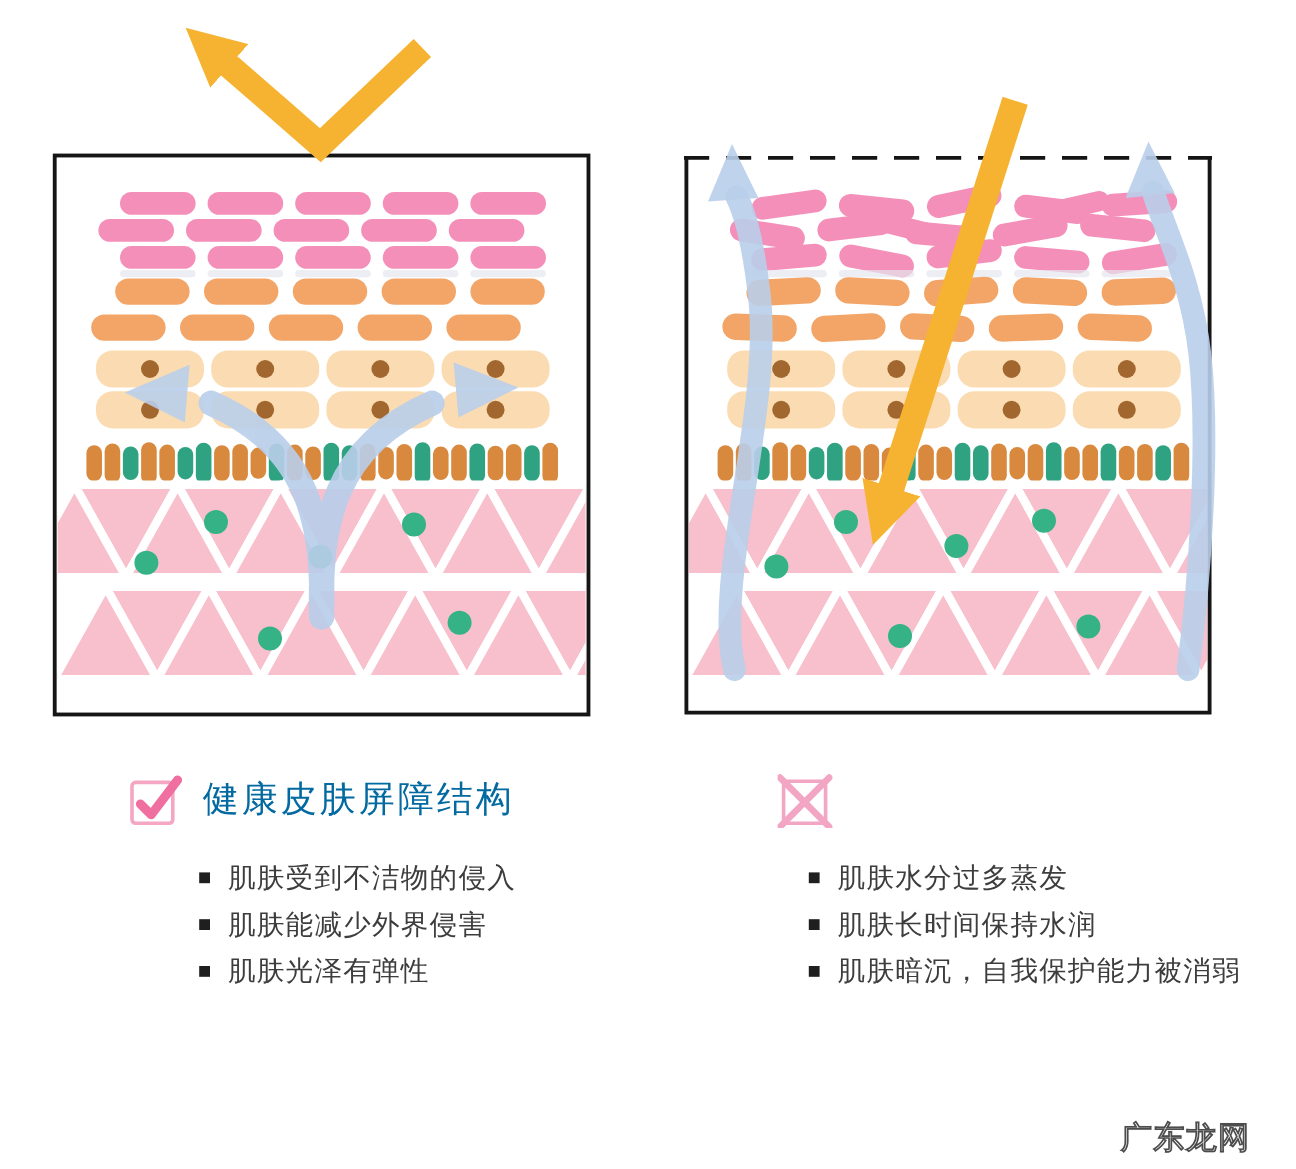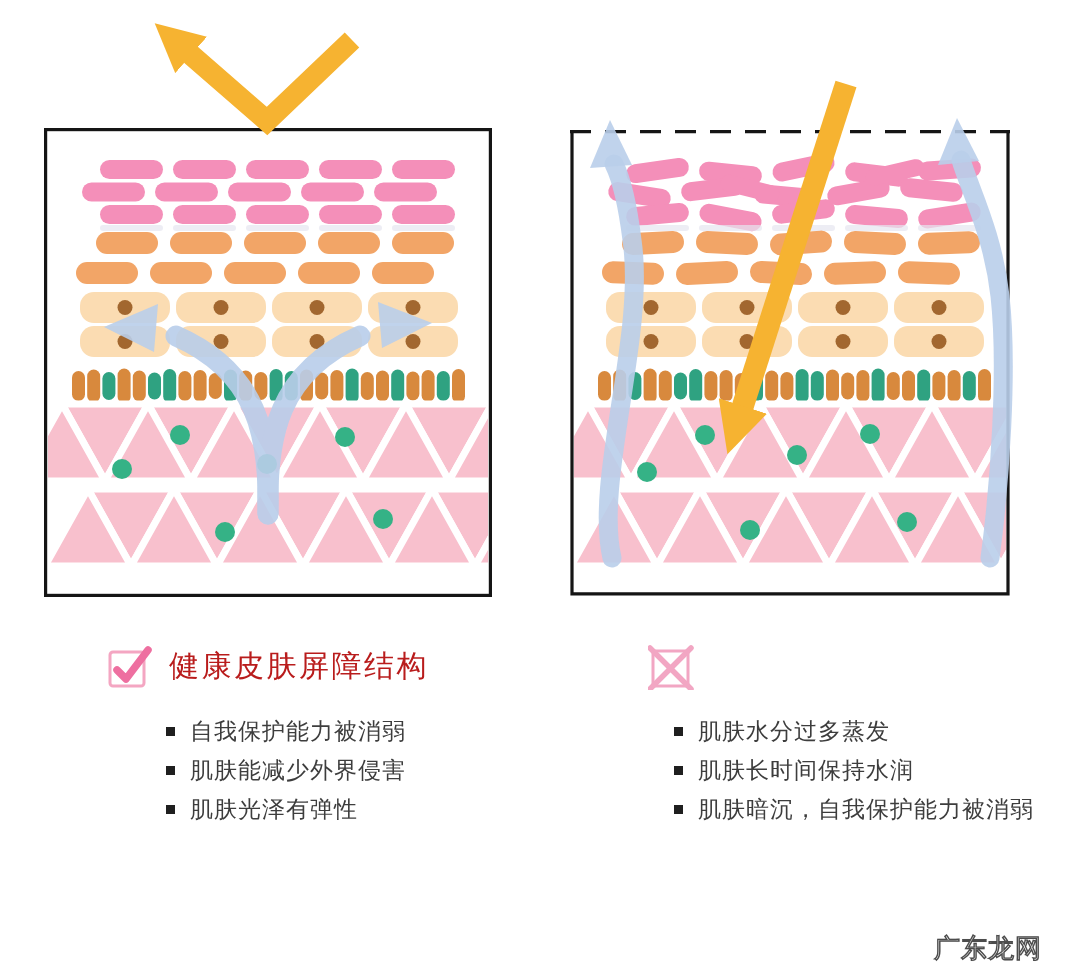--- a/index.html
+++ b/index.html
@@ -7,21 +7,21 @@
     position:relative;width:1080px;height:974px;background:#ffffff;overflow:hidden;
     font-family:"Liberation Sans", "DejaVu Sans", sans-serif;
   }
   .panel-svg{position:absolute;top:0;}
   #svg-left{left:0;}
   #svg-right{left:540px;}
   .cap-title{
     position:absolute;display:flex;align-items:center;gap:17px;
   }
   .cap-title span{
-    font-size:30px;letter-spacing:2.5px;color:#b91c1c;white-space:nowrap;
+    font-size:30px;letter-spacing:2.5px;color:#0369a1;white-space:nowrap;
   }
   .cap-icon{flex:0 0 auto;}
   ul.bullets{
     position:absolute;margin:0;padding:0;list-style:none;
   }
   ul.bullets li{
     position:relative;padding-left:24px;font-size:23px;letter-spacing:1px;
     color:#3d3d3d;line-height:39px;white-space:nowrap;
   }
   ul.bullets li::before{
@@ -297,21 +297,21 @@
     </svg>
 
   <div class="cap-title" style="left:106px;top:642px">
     <svg class="cap-icon" width="46" height="48" viewBox="0 0 46 48">
       <rect x="4" y="10" width="34" height="34" rx="3" fill="none" stroke="#F4A6C2" stroke-width="3"></rect>
       <path d="M 11 28 L 20 37 L 42 8" fill="none" stroke="#EE6FA0" stroke-width="7.5" stroke-linecap="round" stroke-linejoin="round"></path>
     </svg>
     <span>健康皮肤屏障结构</span>
   </div>
   <ul class="bullets" style="left:166px;top:712px">
-    <li>自我保护能力被消弱</li>
+    <li>肌肤受到不洁物的侵入</li>
     <li>肌肤能减少外界侵害</li>
     <li>肌肤光泽有弹性</li>
   </ul>
 
   <div class="cap-title" style="left:648px;top:642px">
     <svg class="cap-icon" width="46" height="48" viewBox="0 0 46 48">
       <rect x="5" y="9" width="35" height="35" rx="2" fill="none" stroke="#F2A6C3" stroke-width="3"></rect>
       <path d="M 2 6 L 43 47 M 43 6 L 2 47" fill="none" stroke="#F2A6C3" stroke-width="5.5" stroke-linecap="round"></path>
     </svg>
   </div>

